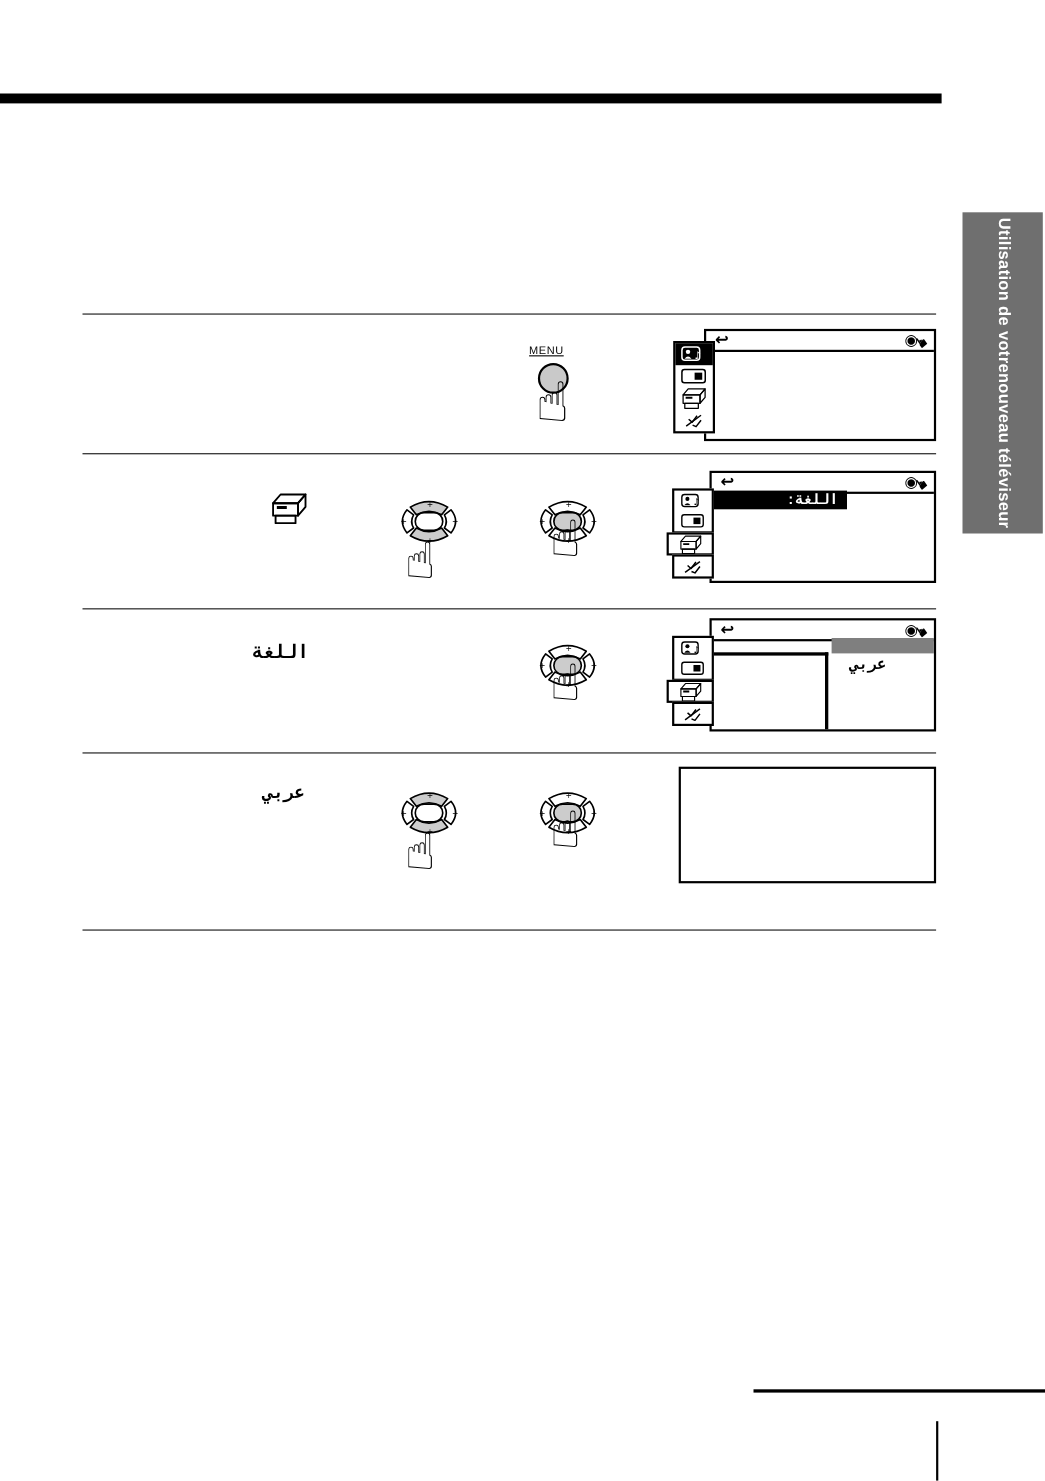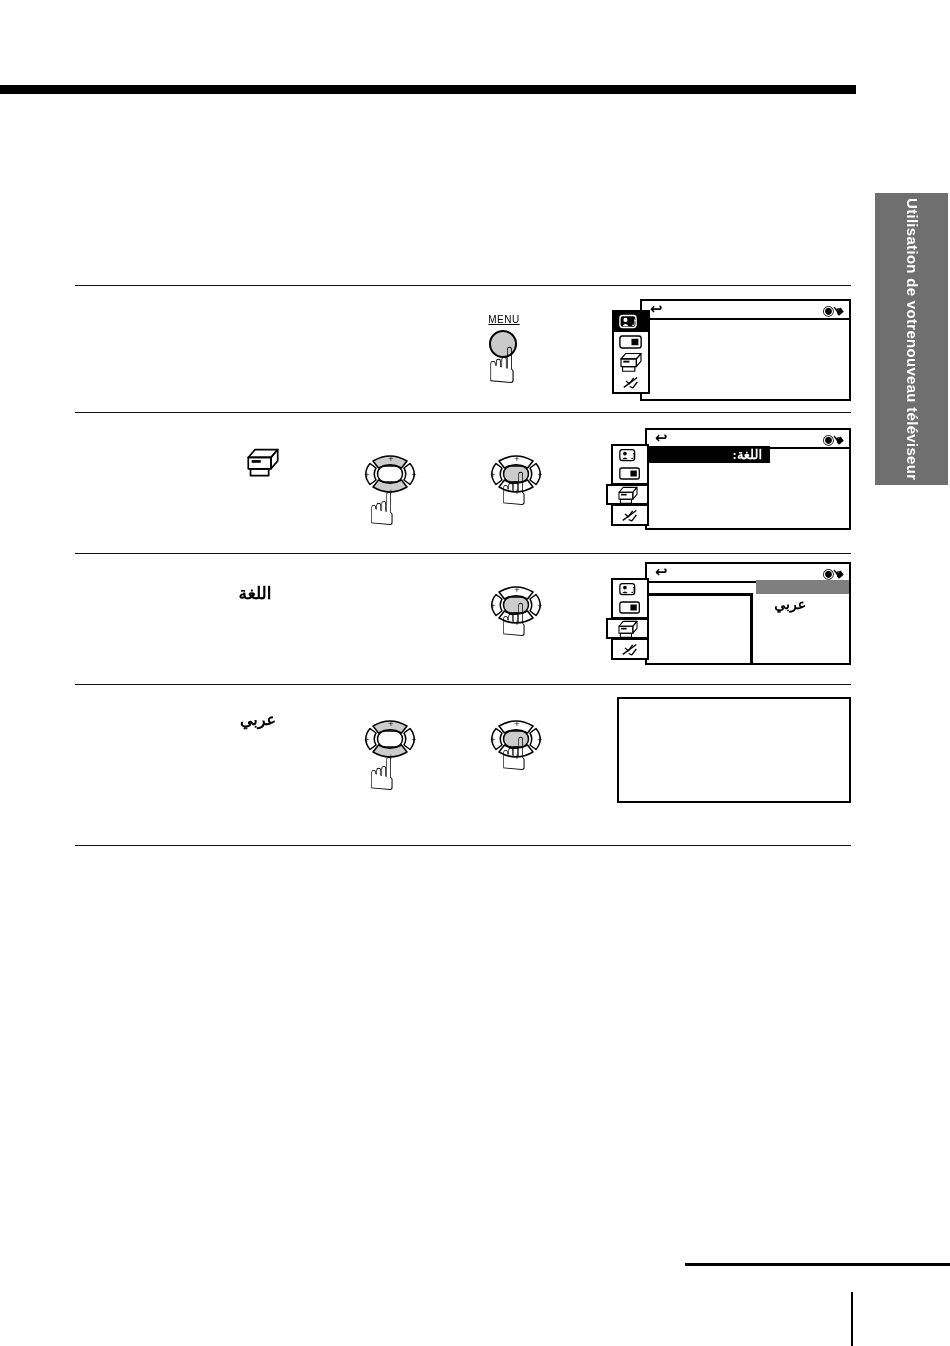--- a/index.html
+++ b/index.html
@@ -15,21 +15,21 @@
     left:875px;top:193px;width:73px;height:292px;background:#6f6f6f;
     display:flex;align-items:center;justify-content:center;
     writing-mode:vertical-rl;color:#fff;font-weight:bold;font-size:15px;
     letter-spacing:.3px;line-height:1.25;text-align:center;
   }
   .sidetab span{display:block;white-space:nowrap;}
 
   .sep{left:75px;width:776px;height:1px;background:#111;}
 
   
-  .menu-label{font-size:10px;letter-spacing:.5px;text-align:center;width:46px;text-decoration:underline;}
+  .menu-label{font-size:10px;letter-spacing:.5px;width:46px;text-decoration:underline;}
   .menu-btn{width:28px;height:28px;border-radius:50%;background:#c9c9c9;border:2px solid #000;box-sizing:border-box;}
   .hand{font-family:"DejaVu Sans",sans-serif;color:#000;line-height:1;z-index:6;}
 
   .dpad{width:64px;height:54px;}
   .dpad path,.dpad rect{fill:#fff;stroke:#000;stroke-width:1.5;stroke-linejoin:round;}
   .dpad text{font-size:7px;font-family:"DejaVu Sans",sans-serif;fill:#000;stroke:none;}
   .dpad.v-ud .w-top,.dpad.v-ud .w-bottom{fill:#ccc;}
   .dpad.v-c .pad-center{fill:#ccc;}
 
   
@@ -41,21 +41,21 @@
   .ptr{font-size:14px;display:inline-block;transform:rotate(-125deg);margin-left:-2px;}
 
   .strip{border:2px solid #000;background:#fff;box-sizing:border-box;display:flex;flex-direction:column;z-index:3;}
   .cell{flex:1;display:flex;align-items:center;justify-content:center;color:#000;}
   .cell.sel{background:#000;color:#fff;}
   .mi{display:block;}
   .mi .st{stroke:currentColor;fill:none;stroke-width:1.5;stroke-linejoin:round;}
   .mi .fl{fill:currentColor;stroke:none;}
   .mi text{fill:currentColor;stroke:none;font-family:"DejaVu Sans",sans-serif;font-size:10px;}
 
-  .ar{font-family:Liberation Serif, serif;font-weight:bold;direction:rtl;}
+  .ar{font-family:Liberation Mono, monospace;font-weight:bold;direction:rtl;}
   .hl-bar{background:#000;color:#fff;display:flex;align-items:center;justify-content:flex-start;
           font-size:13px;padding:0 8px;box-sizing:border-box;z-index:2;}
   .gray-bar{background:#7f7f7f;}
   .thick{background:#000;}
 
   .bline{left:685px;top:1263px;width:265px;height:3px;background:#000;}
   .vline{left:851px;top:1292px;width:2px;height:54px;background:#000;}
 </style>
 </head>
 <body>

